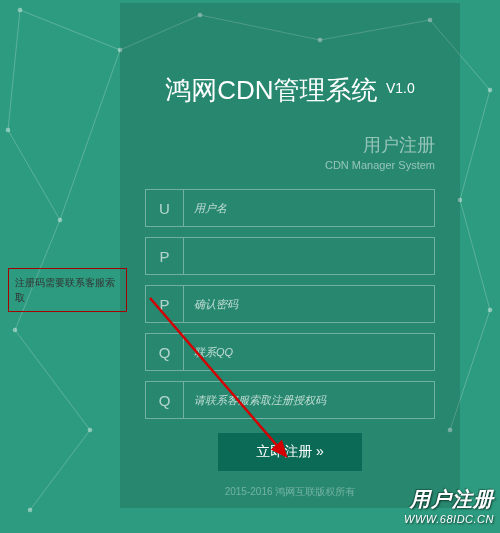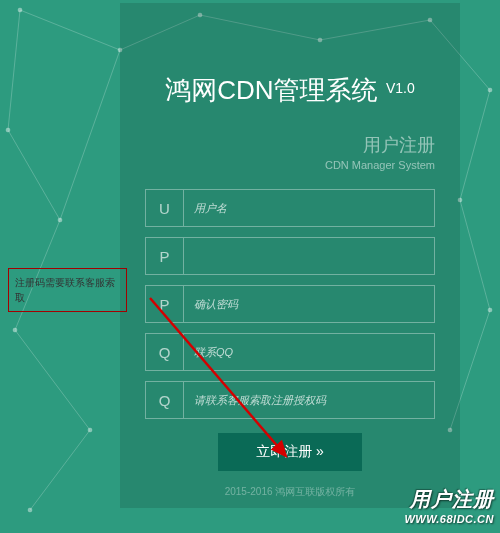--- a/index.html
+++ b/index.html
@@ -128,21 +128,21 @@
     }
     .wm-cn {
       font-size: 20px;
       font-weight: bold;
       font-style: italic;
       text-shadow: 1px 1px 2px rgba(0,0,0,0.6), -1px -1px 1px rgba(0,0,0,0.3);
       letter-spacing: 1px;
     }
     .wm-url {
       font-size: 11px;
-      font-weight: bold;
+      font-weight: normal;
       font-style: italic;
       text-shadow: 1px 1px 2px rgba(0,0,0,0.6);
       letter-spacing: 0.5px;
       text-align: right;
     }
   </style>
 </head>
 <body>
 
 <svg class="bg-network" viewBox="0 0 500 533">

